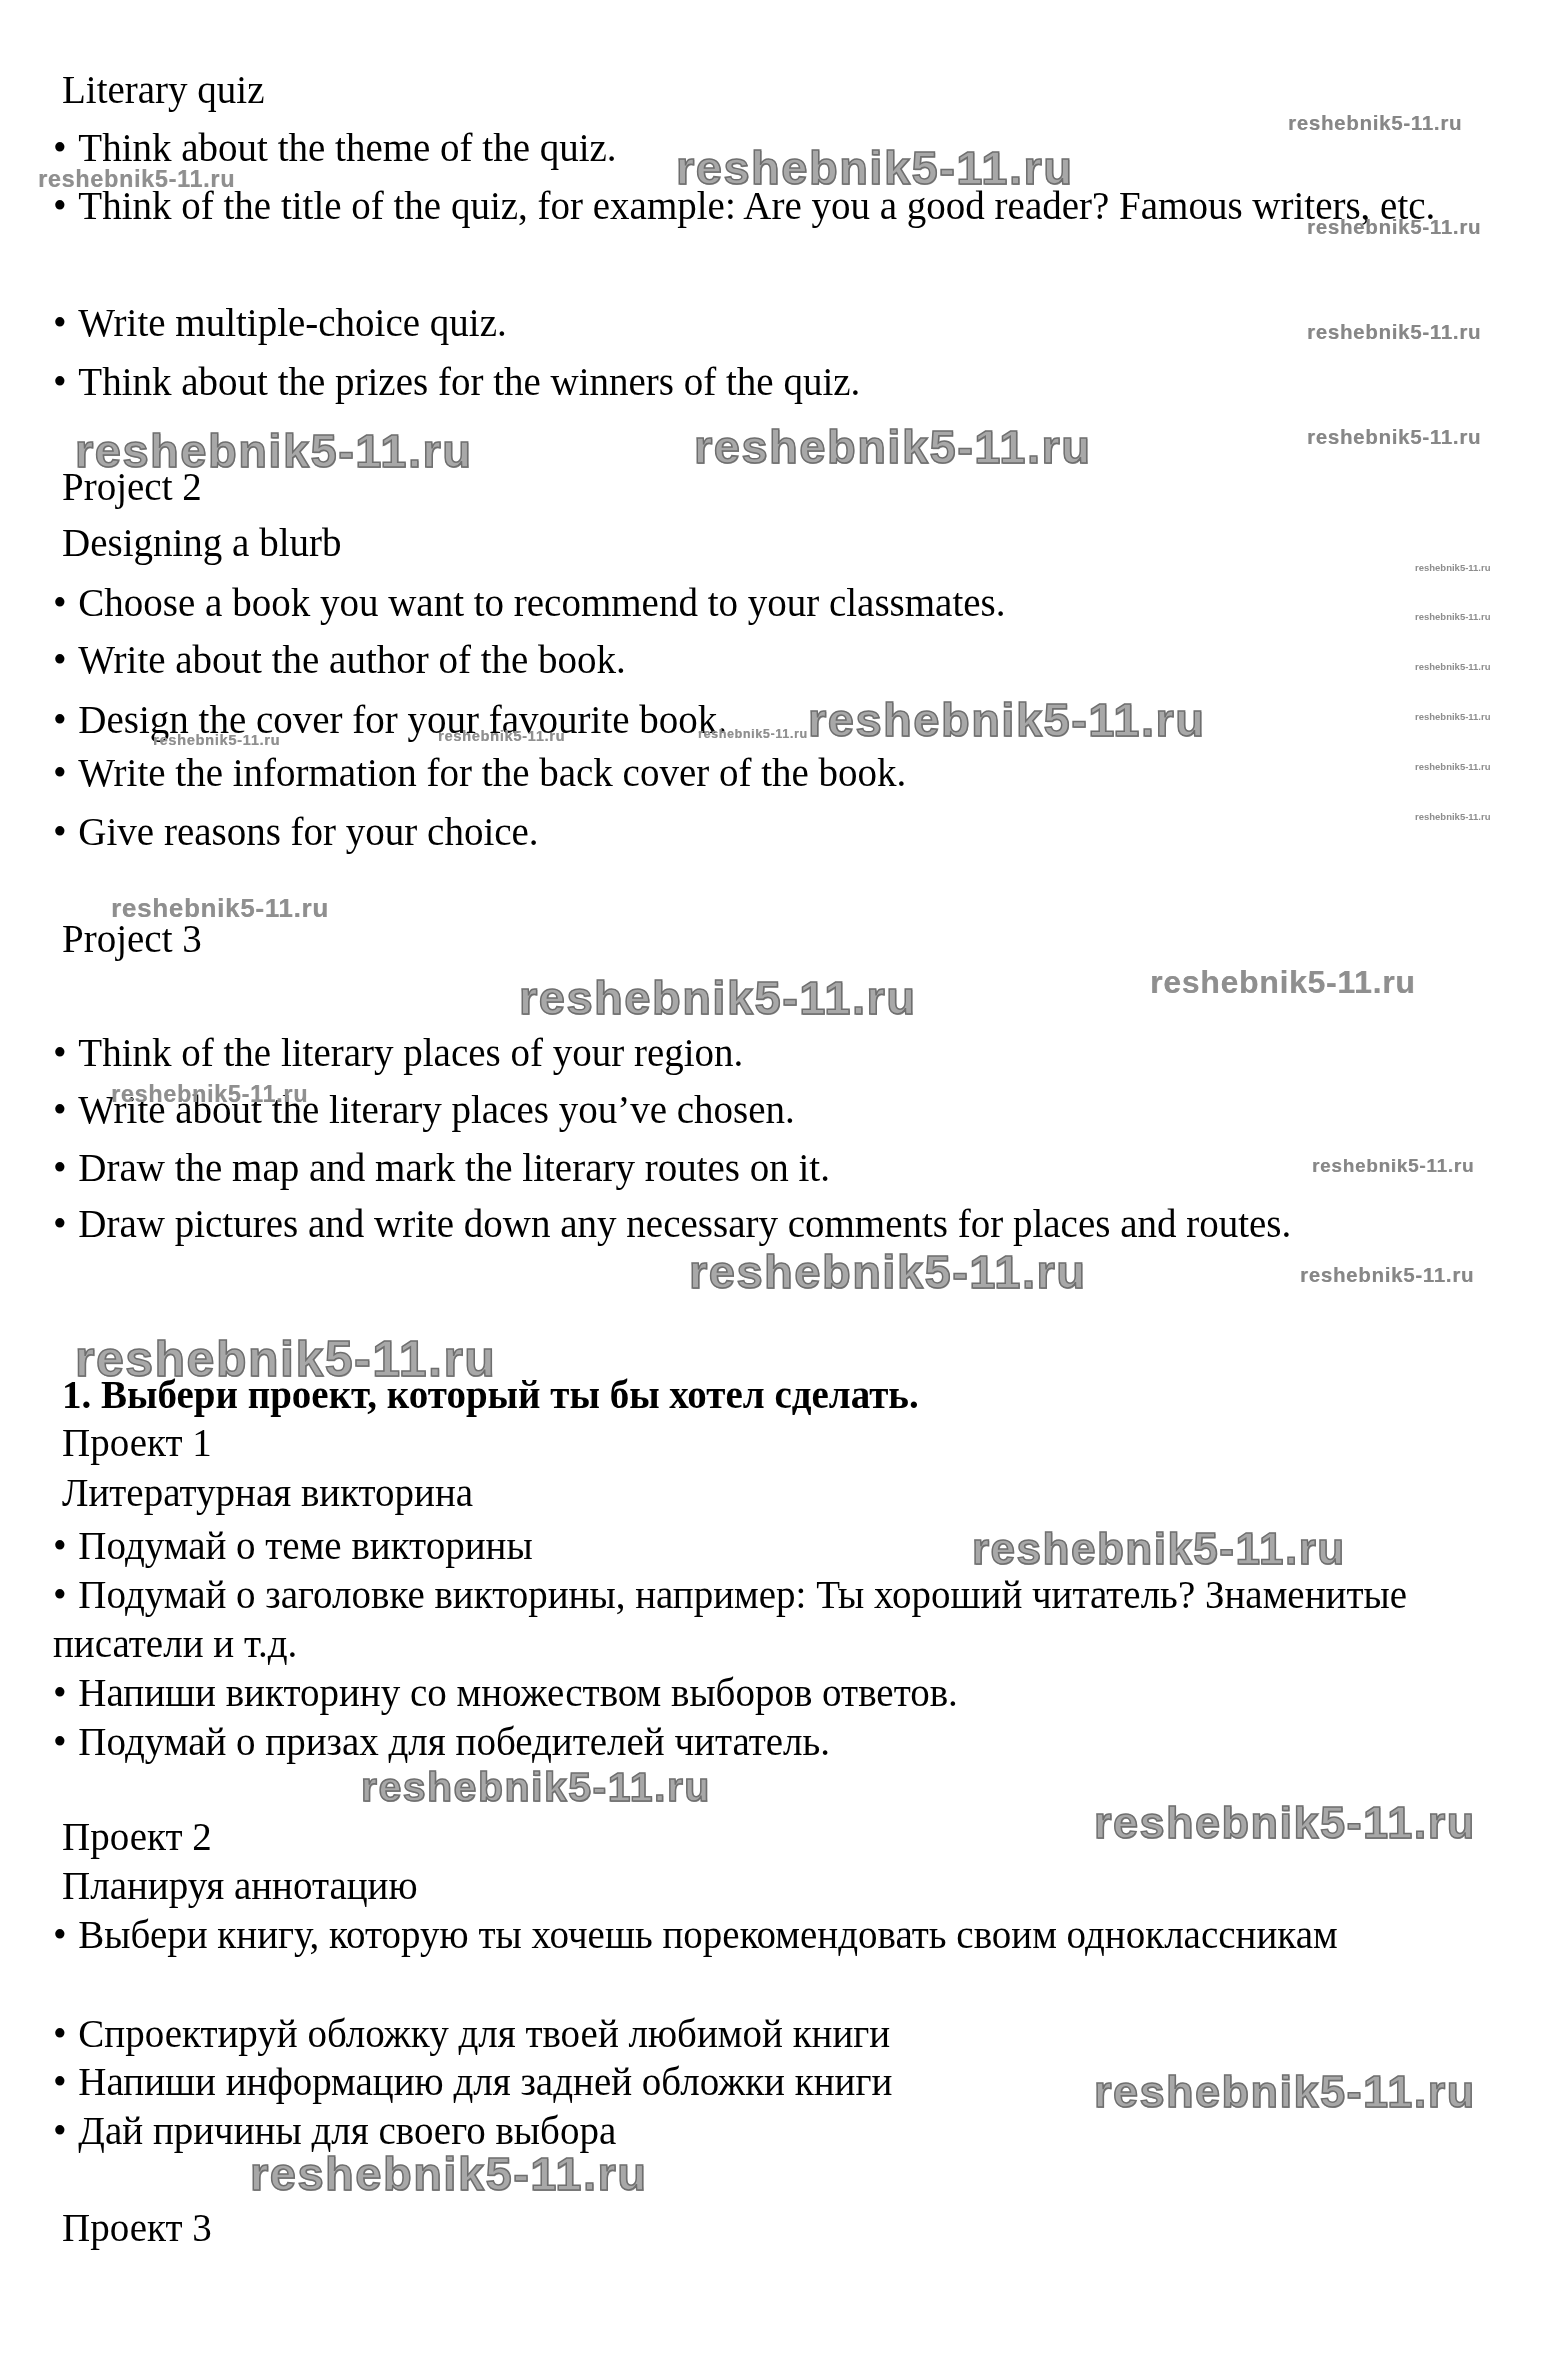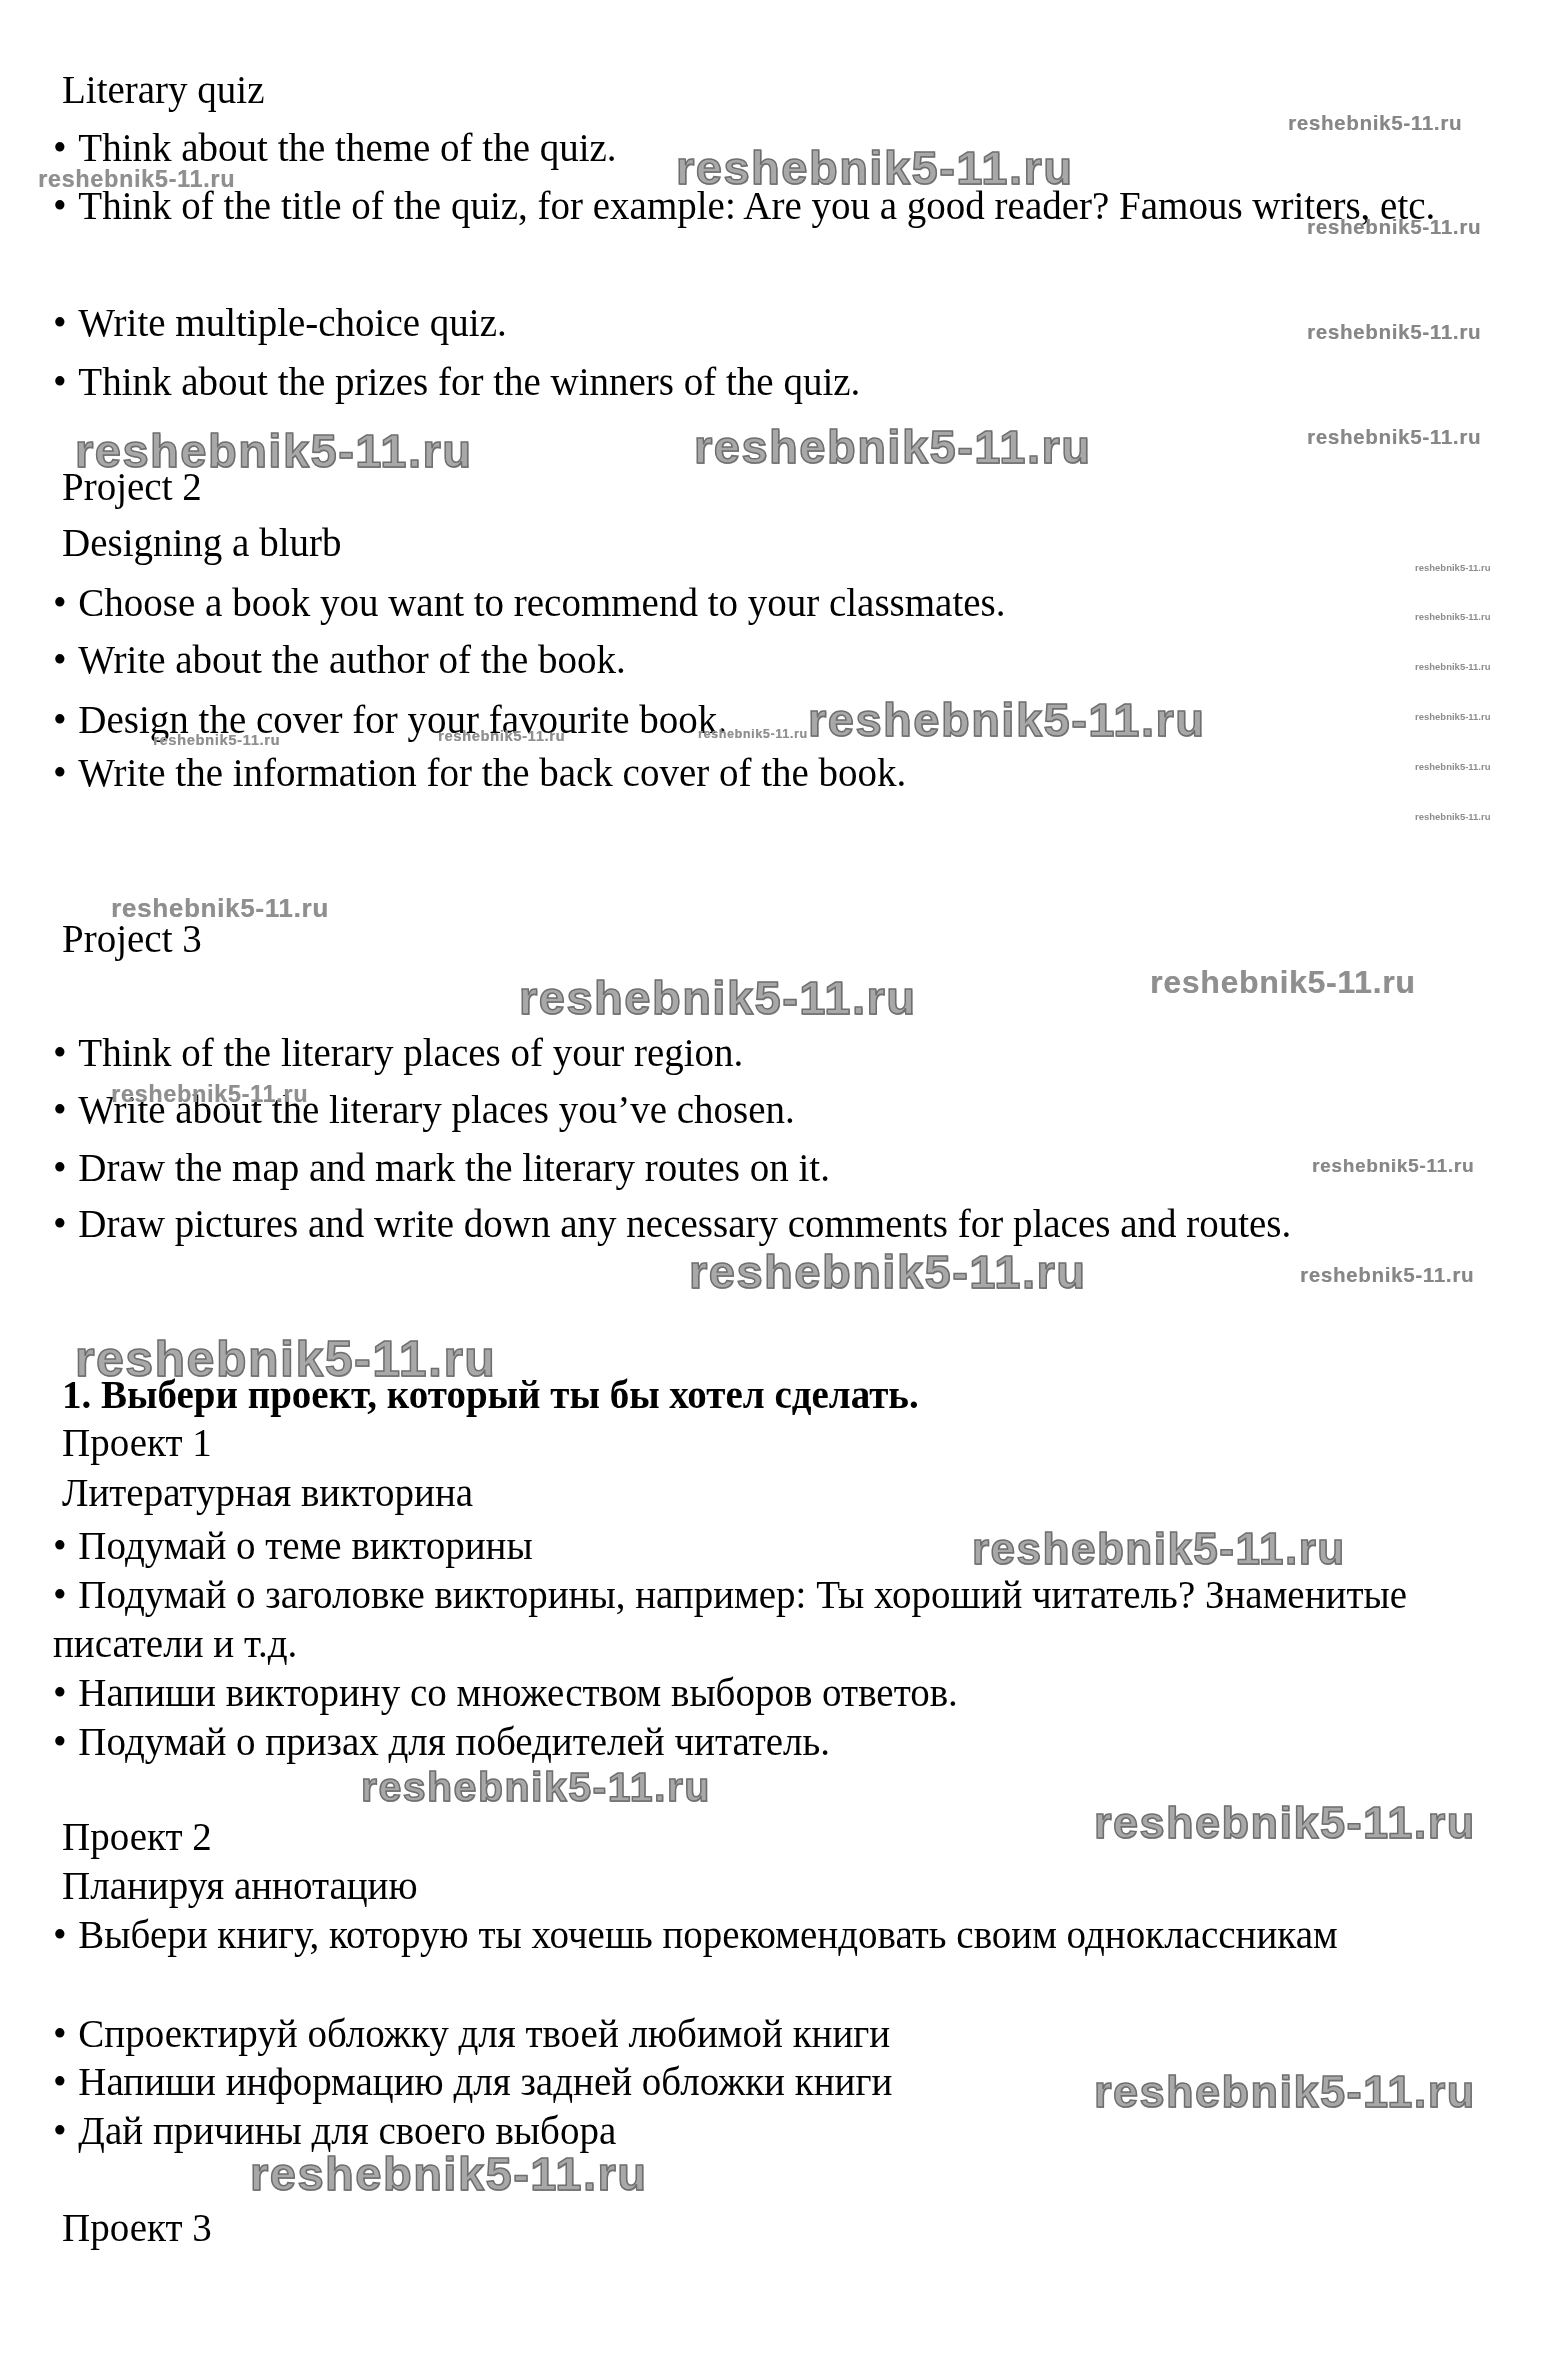--- a/index.html
+++ b/index.html
@@ -75,20 +75,21 @@
   <p class="ln" style="top:513px">Designing a blurb</p>
 
   <p class="ln bul" style="top:573px"><span class="blt">•</span><span>Choose a book you want to recommend to your classmates.</span></p>
 
   <p class="ln bul" style="top:630px"><span class="blt">•</span><span>Write about the author of the book.</span></p>
 
   <p class="ln bul" style="top:690px"><span class="blt">•</span><span>Design the cover for your favourite book.</span></p>
 
   <p class="ln bul" style="top:743px"><span class="blt">•</span><span>Write the information for the back cover of the book.</span></p>
 
+  <p class="ln bul" style="top:802px"><span class="blt">•</span><span>Give reasons for your choice.</span></p>
 
   <p class="ln" style="top:909px">Project 3</p>
 
   <p class="ln bul" style="top:1023px"><span class="blt">•</span><span>Think of the literary places of your region.</span></p>
 
   <p class="ln bul" style="top:1080px"><span class="blt">•</span><span>Write about the literary places you’ve chosen.</span></p>
 
   <p class="ln bul" style="top:1138px"><span class="blt">•</span><span>Draw the map and mark the literary routes on it.</span></p>
 
   <p class="ln bul" style="top:1194px"><span class="blt">•</span><span>Draw pictures and write down any necessary comments for places and routes.</span></p>

